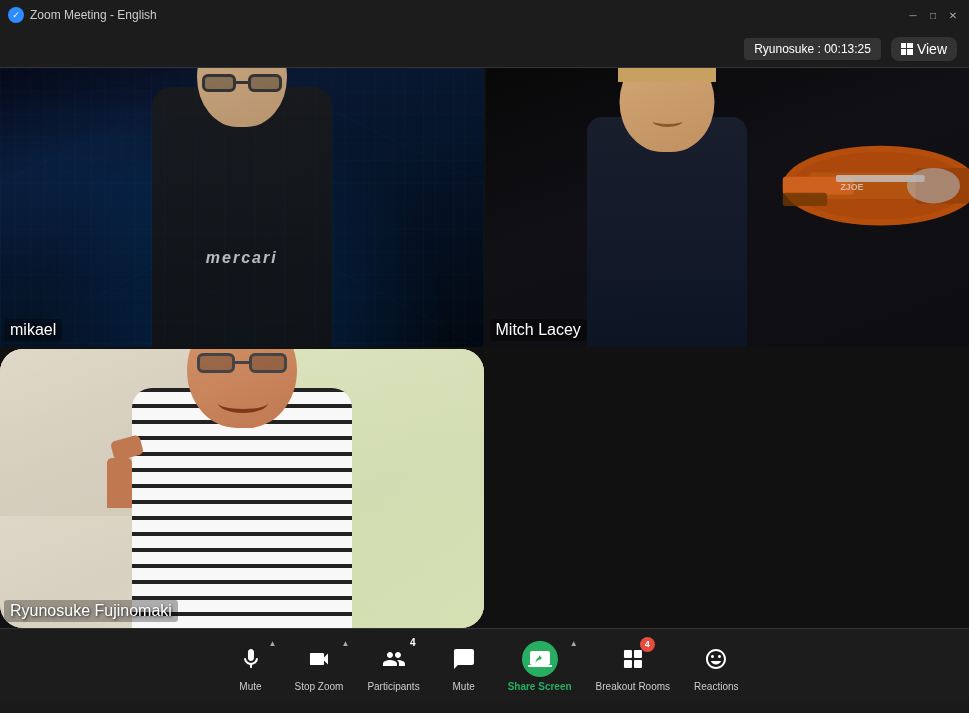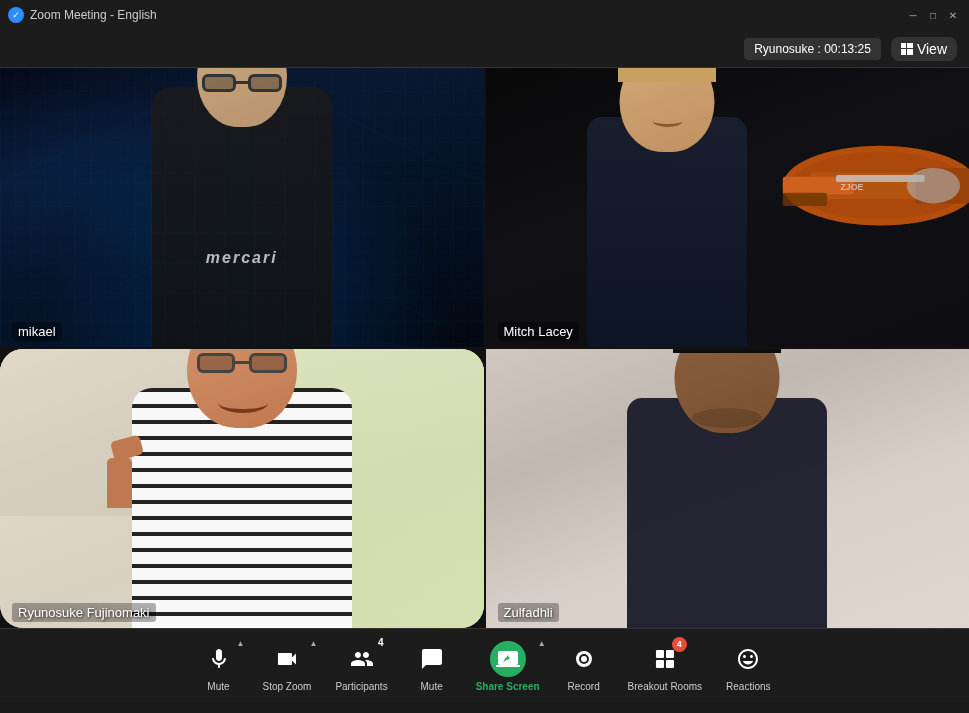--- a/index.html
+++ b/index.html
@@ -120,23 +120,23 @@
     }
     .video-cell.active-speaker {
       outline: 3px solid #f9cc00;
       outline-offset: -3px;
     }
 
     
     .participant-name {
       position: absolute;
       bottom: 6px;
-      left: 12px;
+      left: 4px;
       color: #fff;
-      font-size: 13px;
+      font-size: 16px;
       font-weight: 500;
       text-shadow: 1px 1px 3px rgba(0,0,0,0.8);
       background: rgba(0,0,0,0.3);
       padding: 2px 6px;
       border-radius: 3px;
     }
 
     
     .vid-tl-bg {
       background: linear-gradient(160deg, #050a1a 0%, #0a1832 20%, #06152b 40%, #020810 100%);
@@ -365,35 +365,20 @@
       <div style="position:absolute;bottom:215px;left:50%;transform:translateX(-48%);width:50px;height:20px;border-bottom:4px solid #7a3a1a;border-radius:0 0 50% 50%;"></div>
 
       <div style="position:absolute;bottom:120px;left:5px;width:50px;height:70px;">
         <div style="width:25px;height:50px;background:#c07850;border-radius:5px 5px 0 0;margin-top:20px;"></div>
         <div style="width:30px;height:20px;background:#c07850;border-radius:5px;position:absolute;top:0;left:5px;transform:rotate(-15deg);"></div>
       </div>
     </div>
     <div class="participant-name">Ryunosuke Fujinomaki</div>
   </div>
 
-  <div class="video-cell vid-br-bg">
-    <div style="position:absolute;inset:0;background:linear-gradient(160deg,#d0c8c0 0%,#c0b8b0 30%,#d8d0c8 60%,#e0d8d0 100%);"></div>
-
-    <div style="position:absolute;bottom:0;left:50%;transform:translateX(-50%);width:260px;height:310px;">
-
-      <div style="position:absolute;bottom:0;left:50%;transform:translateX(-50%);width:200px;height:230px;background:#1a1a2a;border-radius:15px 15px 0 0;opacity:0.95;"></div>
-
-      <div style="position:absolute;bottom:195px;left:50%;transform:translateX(-50%);width:105px;height:110px;background:linear-gradient(160deg,#8b6040 0%,#7a5030 100%);border-radius:45%/50%;"></div>
-
-      <div style="position:absolute;bottom:275px;left:50%;transform:translateX(-50%);width:108px;height:48px;background:#0d0d0d;border-radius:50% 50% 0 0;"></div>
-
-      <div style="position:absolute;bottom:200px;left:50%;transform:translateX(-50%);width:70px;height:20px;background:rgba(0,0,0,0.15);border-radius:50%;"></div>
-    </div>
-    <div class="participant-name">Zulfadhli</div>
-  </div>
 
 </div>
 
 <div class="toolbar">
   <div class="toolbar-center">
 
     <div class="tool-btn">
       <div class="chevron-up">▲</div>
       <div class="icon-circle">
         <svg class="icon-svg" viewBox="0 0 24 24" fill="white">
@@ -435,30 +420,20 @@
     <div class="tool-btn share-active">
       <div class="chevron-up">▲</div>
       <div class="icon-circle">
         <svg class="icon-svg" viewBox="0 0 24 24" fill="white">
           <path d="M20 18c1.1 0 1.99-.9 1.99-2L22 6c0-1.1-.9-2-2-2H4c-1.1 0-2 .9-2 2v10c0 1.1.9 2 2 2H0v2h24v-2h-4zm-7-3.53v-2.19c-2.78.48-4.34 1.71-5.5 3.72.14-1.4.59-4.33 3.16-5.78C10.91 10.17 11 10.1 11 10V8l3 3-3 3-.03-.53z"></path>
         </svg>
       </div>
       <span class="btn-label" style="color:#27ae60;font-weight:600;">Share Screen</span>
     </div>
 
-    <div class="tool-btn">
-      <div class="icon-circle">
-        <svg class="icon-svg" viewBox="0 0 24 24" fill="white">
-          <circle cx="12" cy="12" r="8" fill="white"></circle>
-          <circle cx="12" cy="12" r="5" fill="#1c1c1c"></circle>
-          <circle cx="12" cy="12" r="3" fill="white"></circle>
-        </svg>
-      </div>
-      <span class="btn-label">Record</span>
-    </div>
 
     <div class="tool-btn" style="position:relative;">
       <div class="icon-circle" style="position:relative;">
         <svg class="icon-svg" viewBox="0 0 24 24" fill="white">
           <rect x="3" y="3" width="8" height="8" rx="1" fill="white"></rect>
           <rect x="13" y="3" width="8" height="8" rx="1" fill="white"></rect>
           <rect x="3" y="13" width="8" height="8" rx="1" fill="white"></rect>
           <rect x="13" y="13" width="8" height="8" rx="1" fill="white"></rect>
         </svg>
         <span style="position:absolute;top:-4px;right:-4px;background:#e74c3c;color:#fff;font-size:9px;font-weight:bold;border-radius:50%;width:15px;height:15px;display:flex;align-items:center;justify-content:center;">4</span>

